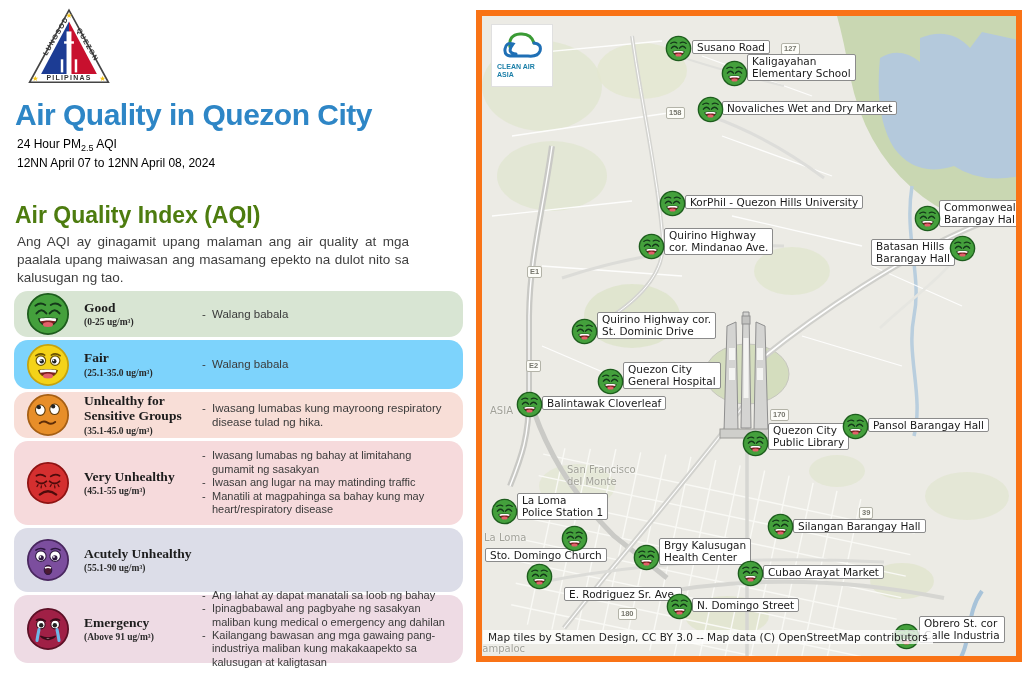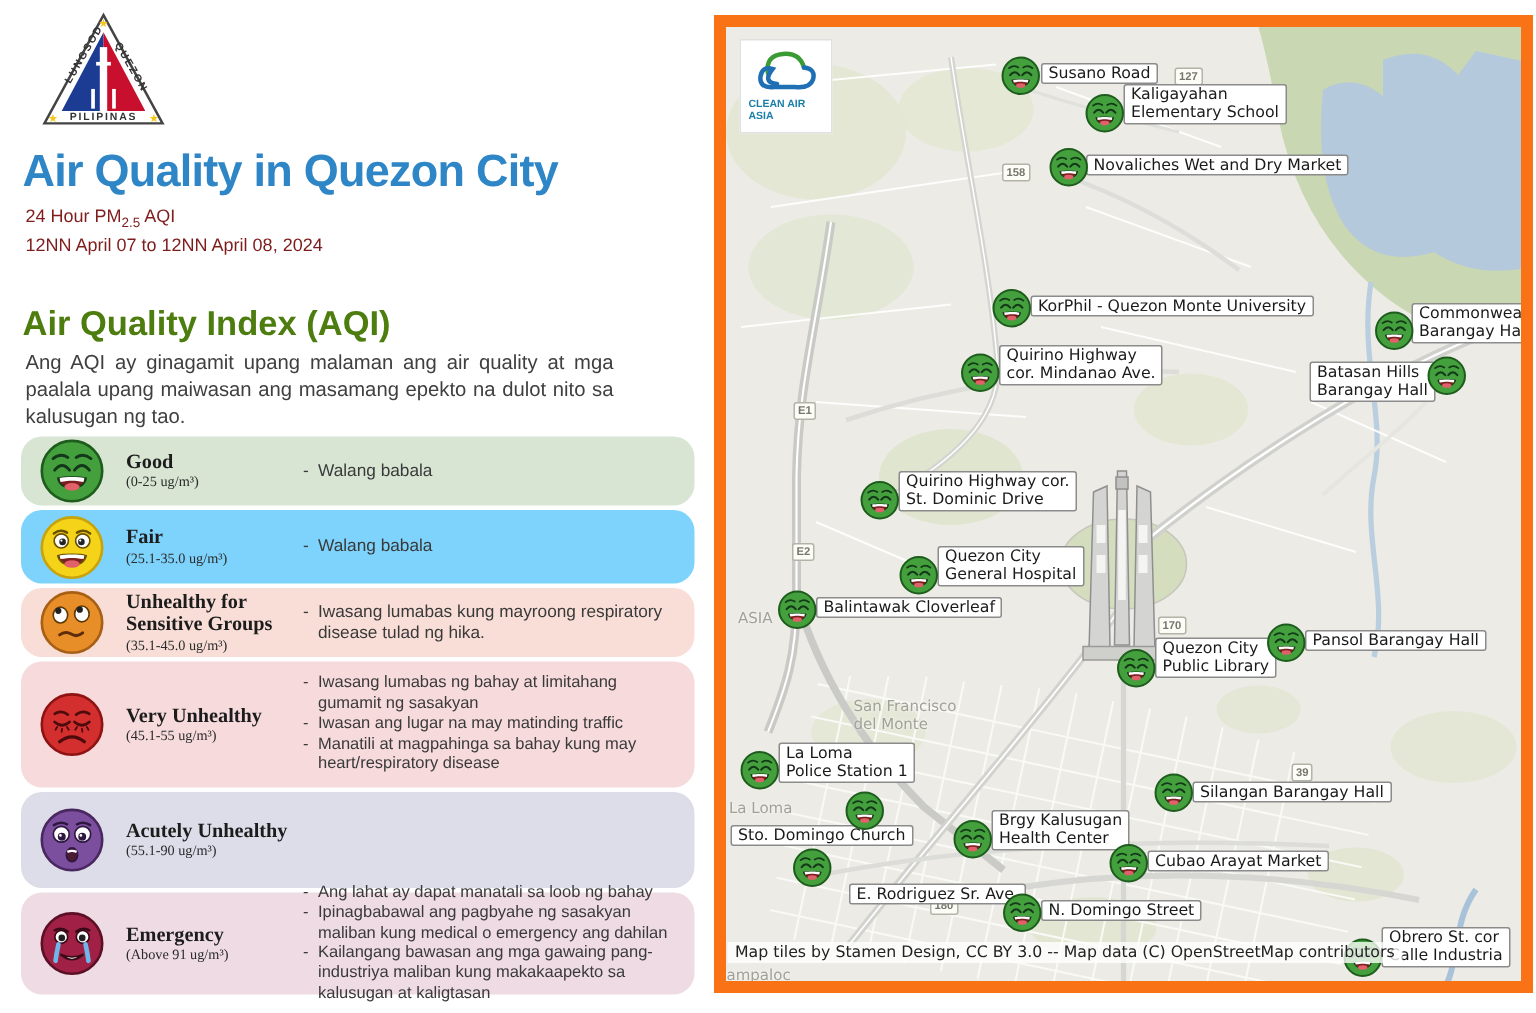--- a/index.html
+++ b/index.html
@@ -2,39 +2,39 @@
 <html><head>
 <meta charset="utf-8">
 <style>
   html,body{margin:0;padding:0;background:#fff;}
   .canvas{position:relative;width:1024px;height:675px;background:#fff;overflow:hidden;
           font-family:"Liberation Sans",sans-serif;}
   
   .qc-logo{position:absolute;left:28px;top:8px;width:82px;height:78px;}
   .title{position:absolute;left:15px;top:98px;width:460px;font-size:30px;font-weight:bold;
          color:#2e86c6;letter-spacing:-0.5px;}
-  .subtitle{position:absolute;left:17px;top:136px;font-size:12px;color:#7f1d1d;line-height:1.45;}
+  .subtitle{position:absolute;left:17px;top:136px;font-size:12px;color:#000000;line-height:1.45;}
   .subtitle sub{font-size:9px;}
   .aqi-heading{position:absolute;left:15px;top:202px;font-size:23px;font-weight:bold;color:#4d7c0f;}
   .aqi-intro{position:absolute;left:17px;top:233px;width:392px;font-size:13.5px;color:#3f3f3f;
              line-height:1.32;text-align:justify;}
   .levels{position:absolute;left:14px;top:291px;width:449px;}
   .row{display:flex;align-items:center;border-radius:14px;margin-bottom:3px;box-sizing:border-box;
        padding:4px 8px 4px 12px;}
   .r1{height:46px}.r2{height:49px}.r3{height:46px}.r4{height:84px}.r5{height:64px}.r6{height:68px}
   .face{flex:0 0 58px;display:flex;align-items:center;}
   .nm{flex:0 0 118px;}
   .name{font-family:"Liberation Serif",serif;font-weight:bold;font-size:13.5px;color:#1c1c1c;line-height:1.1;}
-  .range{font-family:"Liberation Serif",serif;font-weight:normal;font-size:9.5px;color:#2a2a2a;margin-top:2px;}
+  .range{font-family:"Liberation Serif",serif;font-weight:bold;font-size:9.5px;color:#2a2a2a;margin-top:2px;}
   .adv{flex:1;padding-right:4px;}
   .ai{font-size:11.5px;color:#3a3a3a;line-height:1.22;padding-left:10px;position:relative;}
   .ai::before{content:"-";position:absolute;left:0;top:0;}
   .r4 .ai,.r5 .ai,.r6 .ai{font-size:11px;}
   
-  .map{position:absolute;left:476px;top:10px;width:546px;height:652px;border:8px solid #f97316;
+  .map{position:absolute;left:476px;top:10px;width:546px;height:652px;border:6px solid #f97316;
        box-sizing:border-box;background:#ecebe5;overflow:hidden;}
   .map-bg{position:absolute;left:0;top:0;}
   .caa-logo{position:absolute;left:9px;top:8px;width:62px;height:63px;background:#fff;
             border:1px solid #e0e0e0;text-align:center;box-sizing:border-box;}
   .caa-text{font-size:7px;font-weight:bold;color:#1b7fa8;line-height:1.1;text-align:left;padding-left:5px;}
   .monument{position:absolute;left:234px;top:292px;}
   .m-label{position:absolute;background:#fff;border:1px solid #8b8b8b;border-radius:2px;
            padding:0px 4px;font-family:"DejaVu Sans",sans-serif;font-size:10.5px;color:#1a1a1a;
            line-height:1.18;white-space:nowrap;z-index:3;}
   .m-face{position:absolute;width:27px;height:27px;z-index:4;}
@@ -332,21 +332,21 @@
     <path d="M8.5 12.5 Q13 8.8 17.5 11.8" stroke="#14381a" stroke-width="1.8" fill="none" stroke-linecap="round"></path>
     <path d="M22.5 11.8 Q27 8.8 31.5 12.5" stroke="#14381a" stroke-width="1.8" fill="none" stroke-linecap="round"></path>
     <path d="M9.5 19.5 Q14 13.8 18.5 19.5" stroke="#14381a" stroke-width="2" fill="none" stroke-linecap="round"></path>
     <path d="M21.5 19.5 Q26 13.8 30.5 19.5" stroke="#14381a" stroke-width="2" fill="none" stroke-linecap="round"></path>
     <path d="M11.5 24.5 C15 23.5 25 23.5 28.5 24.5 C27 32.5 13 32.5 11.5 24.5 Z" fill="#7c1f1f" stroke="#14381a" stroke-width="1.2"></path>
     <path d="M12.5 24.3 C16 23.5 24 23.5 27.5 24.3 L27 26.6 C21 25.7 19 25.7 13 26.6 Z" fill="#ffffff"></path>
     <ellipse cx="20" cy="29.6" rx="4.6" ry="2.3" fill="#e2606a"></ellipse>
   </svg>
 </div>
         <div class="m-label" style="left: 203px; top: 179px;">
-          <div>KorPhil - Quezon Monte University</div>
+          <div>KorPhil - Quezon Hills University</div>
         </div>
         <div class="m-face" style="left: 177px; top: 174px;">
   <svg viewBox="0 0 40 40" width="27" height="27">
     <circle cx="20" cy="20" r="18" fill="#44a03c" stroke="#1d5c1d" stroke-width="2"></circle>
     <path d="M8.5 12.5 Q13 8.8 17.5 11.8" stroke="#14381a" stroke-width="1.8" fill="none" stroke-linecap="round"></path>
     <path d="M22.5 11.8 Q27 8.8 31.5 12.5" stroke="#14381a" stroke-width="1.8" fill="none" stroke-linecap="round"></path>
     <path d="M9.5 19.5 Q14 13.8 18.5 19.5" stroke="#14381a" stroke-width="2" fill="none" stroke-linecap="round"></path>
     <path d="M21.5 19.5 Q26 13.8 30.5 19.5" stroke="#14381a" stroke-width="2" fill="none" stroke-linecap="round"></path>
     <path d="M11.5 24.5 C15 23.5 25 23.5 28.5 24.5 C27 32.5 13 32.5 11.5 24.5 Z" fill="#7c1f1f" stroke="#14381a" stroke-width="1.2"></path>
     <path d="M12.5 24.3 C16 23.5 24 23.5 27.5 24.3 L27 26.6 C21 25.7 19 25.7 13 26.6 Z" fill="#ffffff"></path>
@@ -603,21 +603,21 @@
   </svg>
 </div>
       </div>
     <div>
         <div class="badge" style="left: 299px; top: 27px;">127</div>
         <div class="badge" style="left: 184px; top: 91px;">158</div>
         <div class="badge" style="left: 45px; top: 250px;">E1</div>
         <div class="badge" style="left: 44px; top: 344px;">E2</div>
         <div class="badge" style="left: 288px; top: 393px;">170</div>
         <div class="badge" style="left: 377px; top: 491px;">39</div>
-        <div class="badge" style="left: 136px; top: 580px;">180</div>
+        <div class="badge" style="left: 136px; top: 592px;">180</div>
       </div>
     <div>
         <div class="area-label" style="left: 85px; top: 448px;">
           <div>San Francisco</div>
           <div>del Monte</div>
         </div>
         <div class="area-label" style="left: 8px; top: 389px;">
           <div>ASIA</div>
         </div>
         <div class="area-label" style="left: 2px; top: 516px;">

